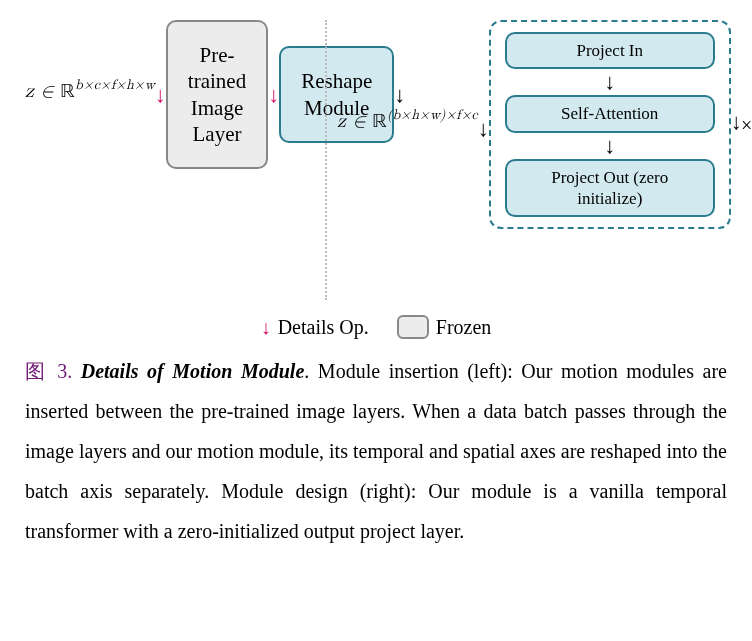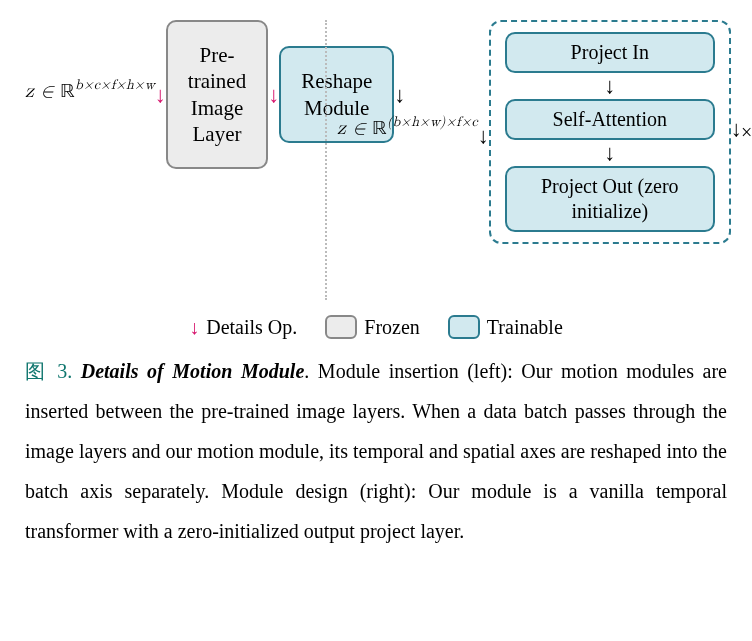--- a/index.html
+++ b/index.html
@@ -79,21 +79,21 @@
   .trainable {
     background: #d2e9ef;
     border: 2px solid #2b7b8f;
     width: 230px;
   }
   .trainable-sm {
     background: #d2e9ef;
     border: 2px solid #2b7b8f;
     width: 210px;
     padding: 6px 10px;
-    font-size: 20px;
+    font-size: 17px;
   }
   .dashed-wrap {
     border: 2.5px dashed #2b7b8f;
     border-radius: 12px;
     padding: 10px 14px;
     display: flex;
     flex-direction: column;
     align-items: center;
     position: relative;
   }
@@ -126,21 +126,21 @@
   }
   .sw-frozen { background:#ececec; border:2px solid #888; }
   .sw-train { background:#d2e9ef; border:2px solid #2b7b8f; }
   .legend-arrow { color:#d6126b; font-size:20px; font-weight:bold; }
   .caption {
     font-size: 20px;
     line-height: 2.0;
     text-align: justify;
     margin-top: 12px;
   }
-  .caption .figlabel { color: #0f766e; }
+  .caption .figlabel { color: #701a75; }
   .caption .title { font-weight: bold; font-style: italic; }
 </style>
 </head>
 <body>
 
 <div class="figure">
 
   <div class="col col-left">
     <div class="math"><span style="font-style:italic">z</span> ∈ <span class="bb">ℝ</span><sup>b×c×f×h×w</sup></div>
     <div class="arrow-red">↓</div>
@@ -169,22 +169,18 @@
 
 <div class="legend">
   <div class="legend-item">
     <span class="legend-arrow">↓</span>
     <span>Details Op.</span>
   </div>
   <div class="legend-item">
     <span class="swatch sw-frozen"></span>
     <span>Frozen</span>
   </div>
-  <div class="legend-item">
-    <span class="swatch sw-train"></span>
-    <span>Trainable</span>
-  </div>
 </div>
 
 <p class="caption">
   <span class="figlabel">图 3.</span>
   <span class="title">Details of Motion Module</span><span>. Module insertion (left): Our motion modules are inserted between the pre-trained image layers. When a data batch passes through the image layers and our motion module, its temporal and spatial axes are reshaped into the batch axis separately. Module design (right): Our module is a vanilla temporal transformer with a zero-initialized output project layer.</span>
 </p>
 
 </body></html>

